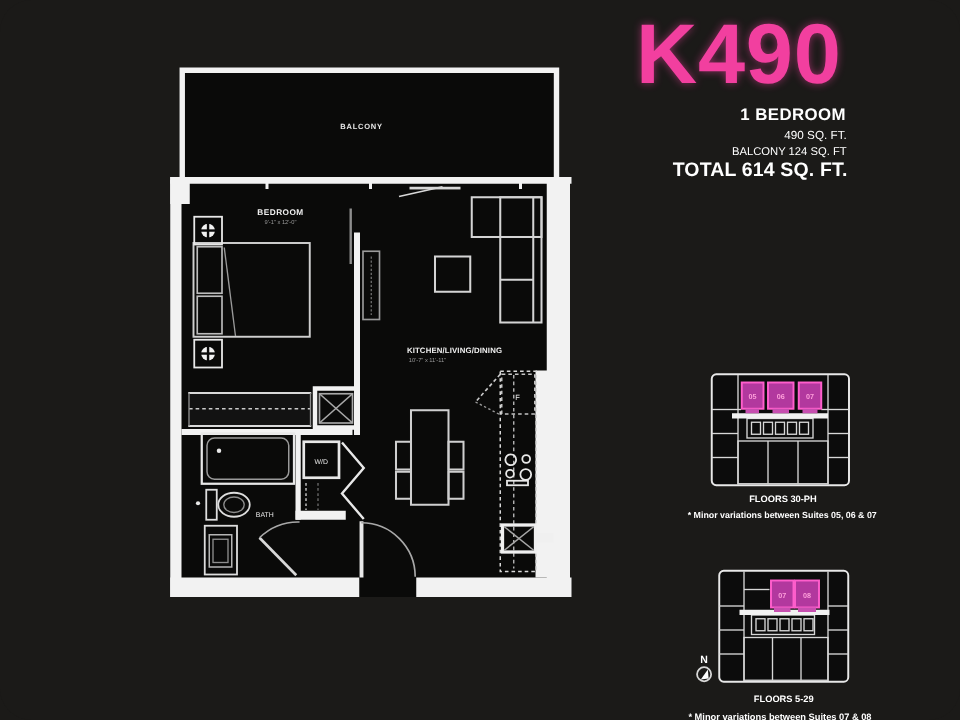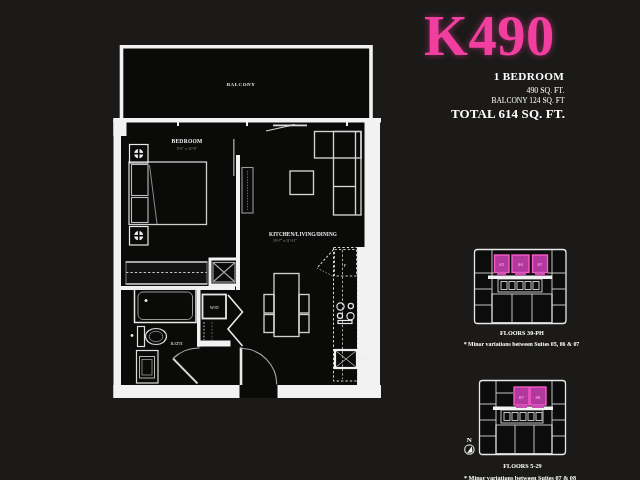--- a/index.html
+++ b/index.html
@@ -1,17 +1,17 @@
 <!DOCTYPE html>
 <html><head>
 <meta charset="utf-8">
 <style>
 html,body{margin:0;padding:0;background:#1b1a18;}
 #page{position:relative;width:640px;height:480px;background:#1b1a18;overflow:hidden;
-font-family:Liberation Serif, serif;transform:translateZ(0);border-radius:21px;}
+font-family:Liberation Sans, sans-serif;transform:translateZ(0);border-radius:21px;}
 </style>
 </head>
 <body>
 <div id="page">
 <svg style="filter:blur(0.01px)" width="640" height="480" viewBox="0 0 640 480">
 <rect x="0" y="0" width="640" height="480" fill="#1b1a18"></rect>
 
 <rect x="121" y="47" width="250" height="73" fill="#0a0a09"></rect>
 <rect x="114" y="118" width="266" height="280" fill="#0a0a09"></rect>
 

